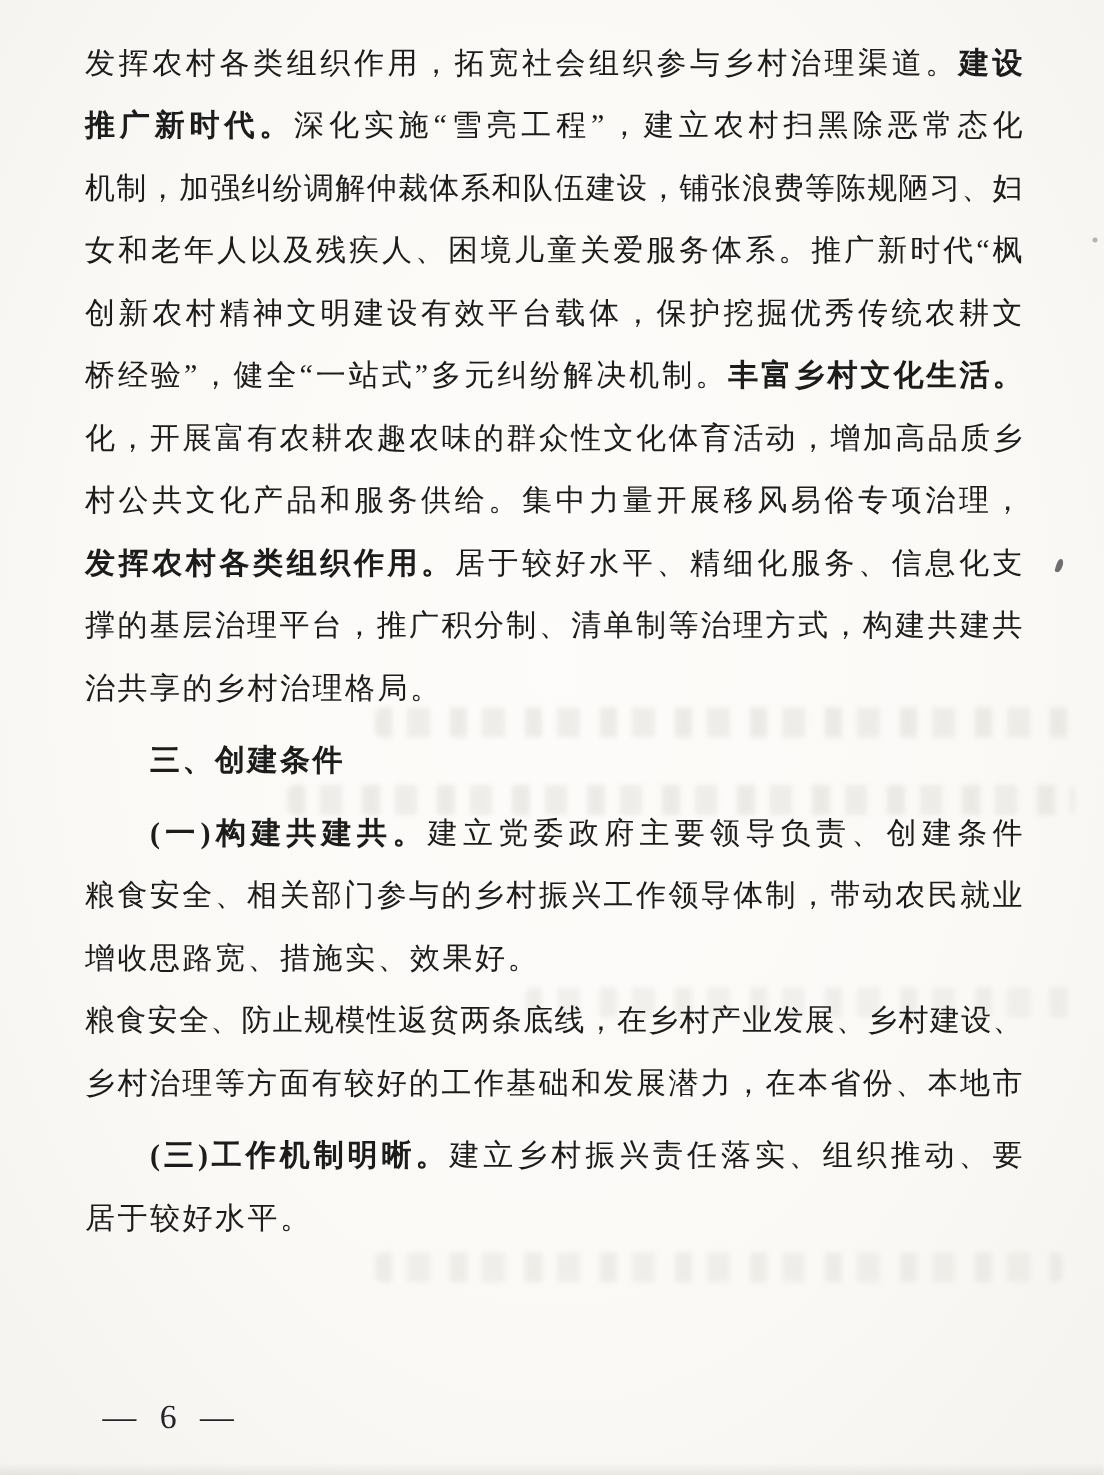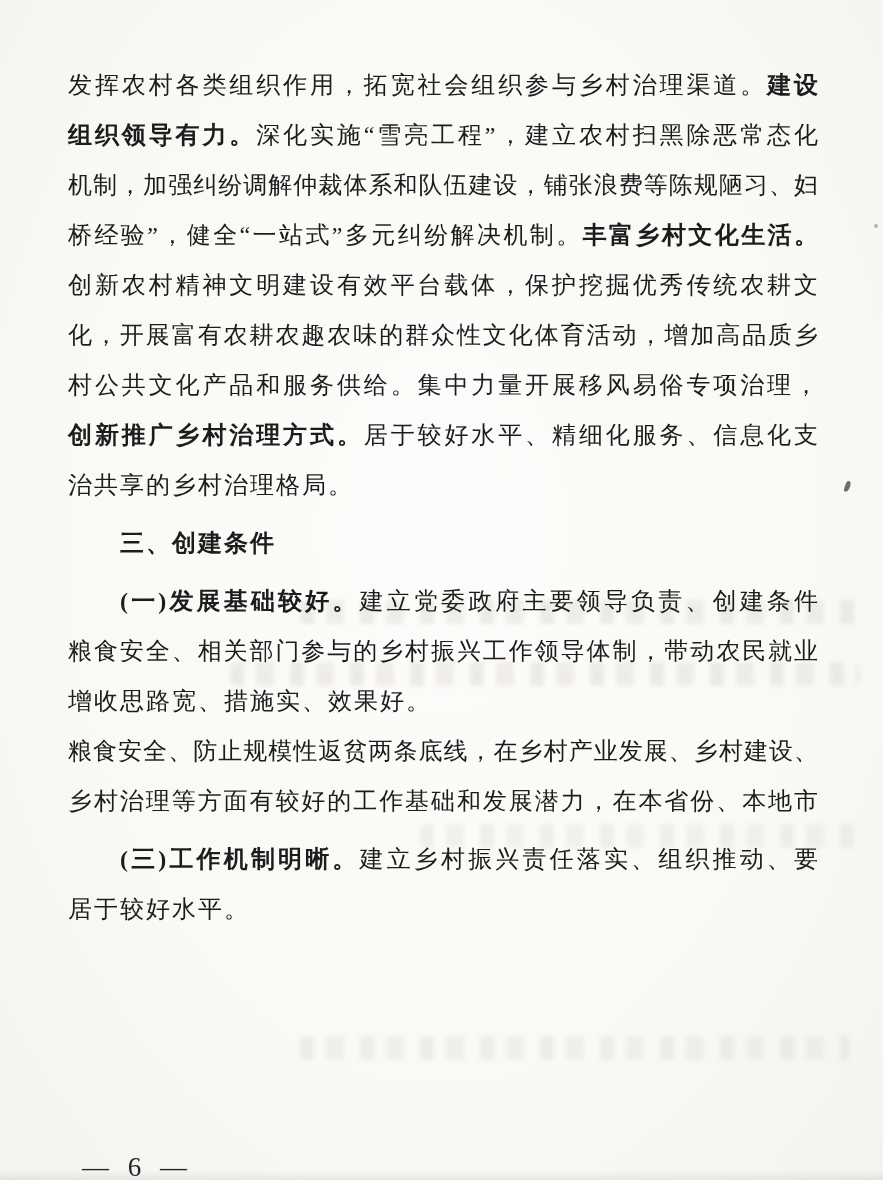--- a/index.html
+++ b/index.html
@@ -3,21 +3,21 @@
 <meta charset="utf-8">
 <style>
   html,body{margin:0;padding:0;}
   body{
     width:883px;height:1180px;position:relative;overflow:hidden;
     background:#fbfaf7;
     background-image:radial-gradient(ellipse at 50% 45%, #fdfcfa 0%, #faf9f6 60%, #f4f3ef 100%);
     font-family:"Liberation Serif", serif;
     color:#1c1c1c;
   }
-  .page{position:absolute;inset:0;margin-top:34px;}
+  .page{position:absolute;inset:0;}
   .text-block{
     position:absolute;left:68px;top:26px;width:750px;
   }
   .line{
     font-size:24px;line-height:50px;height:50px;
     letter-spacing:2px;white-space:normal;
   }
   .line.justify{
     text-align:justify;
     text-align-last:justify;
@@ -59,30 +59,32 @@
   <div class="smudge" style="left:300px;top:566px;width:560px;"></div>
   <div class="smudge" style="left:230px;top:628px;width:630px;"></div>
   <div class="smudge" style="left:420px;top:790px;width:440px;opacity:.38;"></div>
   <div class="smudge" style="left:300px;top:1002px;width:550px;opacity:.42;"></div>
 
   <div class="speck" style="left:845px;top:447px;"></div>
   <div class="speck-dot" style="left:874px;top:190px;"></div>
 
   <div class="text-block">
       <div class="line justify"><span class="seg">发挥农村各类组织作用，拓宽社会组织参与乡村治理渠道。</span><span class="seg bold">建设</span></div>
-      <div class="line justify"><span class="seg bold">组织领导有力。</span><span class="seg">深化实施“雪亮工程”，建立农村扫黑除恶常态化</span></div>
+      <div class="line justify"><span class="seg bold">推广新时代。</span><span class="seg">深化实施“雪亮工程”，建立农村扫黑除恶常态化</span></div>
       <div class="line justify"><span class="seg">机制，加强纠纷调解仲裁体系和队伍建设，铺张浪费等陈规陋习、妇</span></div>
+      <div class="line justify"><span class="seg">女和老年人以及残疾人、困境儿童关爱服务体系。推广新时代“枫</span></div>
+      <div class="line justify"><span class="seg">创新农村精神文明建设有效平台载体，保护挖掘优秀传统农耕文</span></div>
       <div class="line justify"><span class="seg">桥经验”，健全“一站式”多元纠纷解决机制。</span><span class="seg bold">丰富乡村文化生活。</span></div>
-      <div class="line justify"><span class="seg">创新农村精神文明建设有效平台载体，保护挖掘优秀传统农耕文</span></div>
       <div class="line justify"><span class="seg">化，开展富有农耕农趣农味的群众性文化体育活动，增加高品质乡</span></div>
       <div class="line justify"><span class="seg">村公共文化产品和服务供给。集中力量开展移风易俗专项治理，</span></div>
-      <div class="line justify"><span class="seg bold">创新推广乡村治理方式。</span><span class="seg">居于较好水平、精细化服务、信息化支</span></div>
+      <div class="line justify"><span class="seg bold">发挥农村各类组织作用。</span><span class="seg">居于较好水平、精细化服务、信息化支</span></div>
+      <div class="line justify"><span class="seg">撑的基层治理平台，推广积分制、清单制等治理方式，构建共建共</span></div>
       <div class="line"><span class="seg">治共享的乡村治理格局。</span></div>
       <div class="line indent para-start"><span class="seg bold">三、创建条件</span></div>
-      <div class="line justify indent para-start"><span class="seg bold">(一)发展基础较好。</span><span class="seg">建立党委政府主要领导负责、创建条件</span></div>
+      <div class="line justify indent para-start"><span class="seg bold">(一)构建共建共。</span><span class="seg">建立党委政府主要领导负责、创建条件</span></div>
       <div class="line justify"><span class="seg">粮食安全、相关部门参与的乡村振兴工作领导体制，带动农民就业</span></div>
       <div class="line"><span class="seg">增收思路宽、措施实、效果好。</span></div>
       <div class="line justify"><span class="seg">粮食安全、防止规模性返贫两条底线，在乡村产业发展、乡村建设、</span></div>
       <div class="line justify"><span class="seg">乡村治理等方面有较好的工作基础和发展潜力，在本省份、本地市</span></div>
       <div class="line justify indent para-start"><span class="seg bold">(三)工作机制明晰。</span><span class="seg">建立乡村振兴责任落实、组织推动、要</span></div>
       <div class="line"><span class="seg">居于较好水平。</span></div>
     </div>
 
   <div class="footer">— 6 —</div>
 

